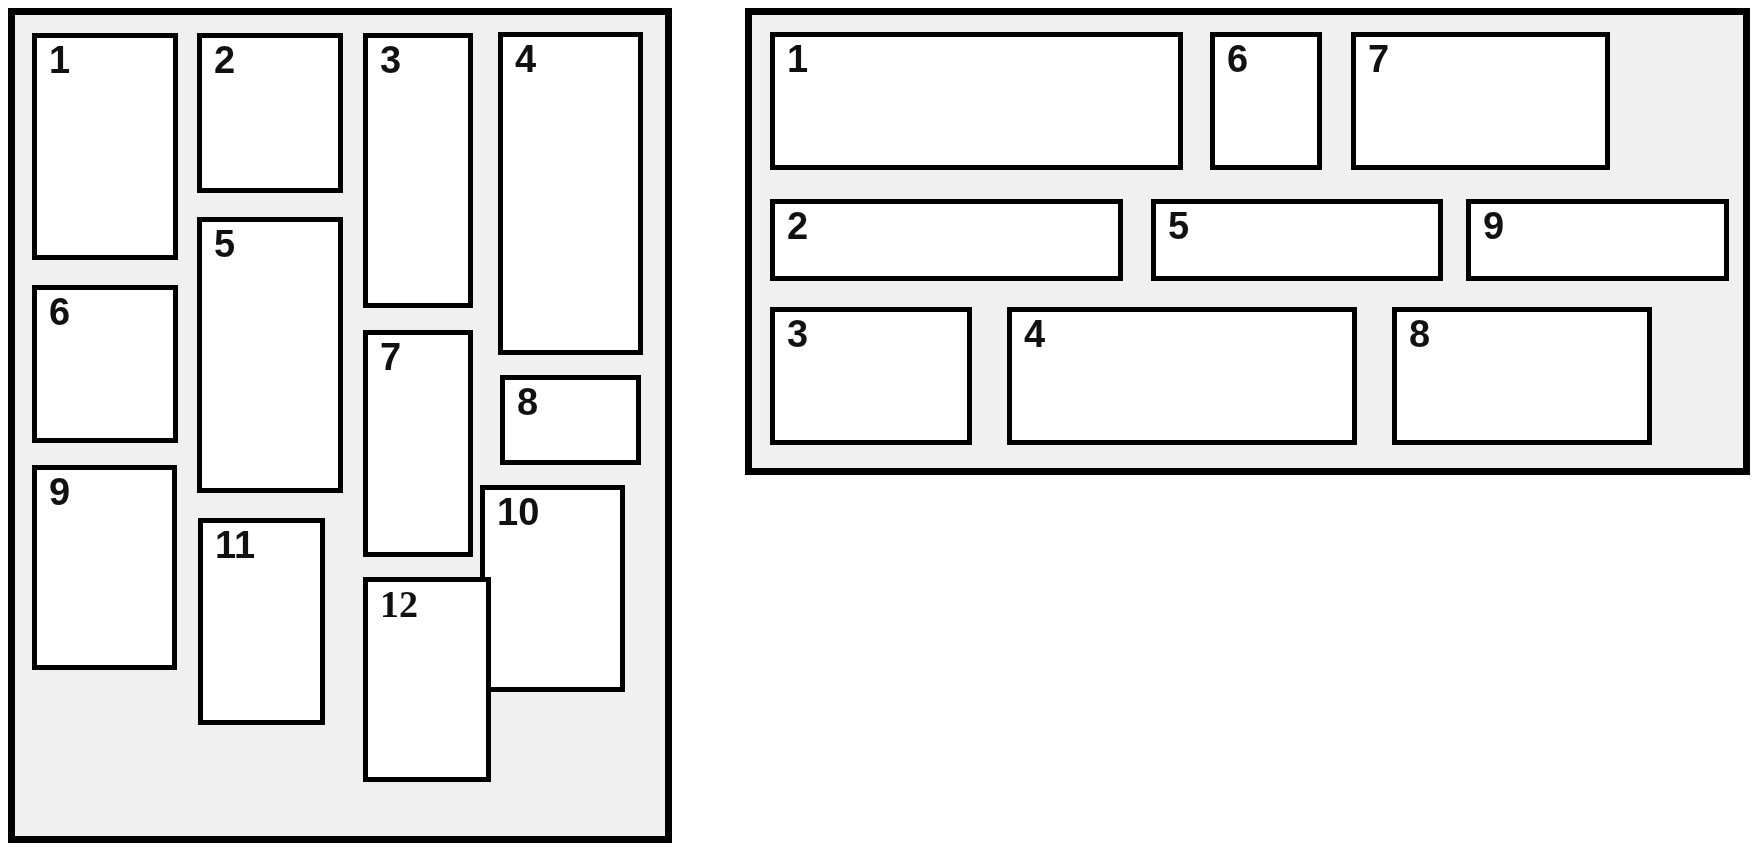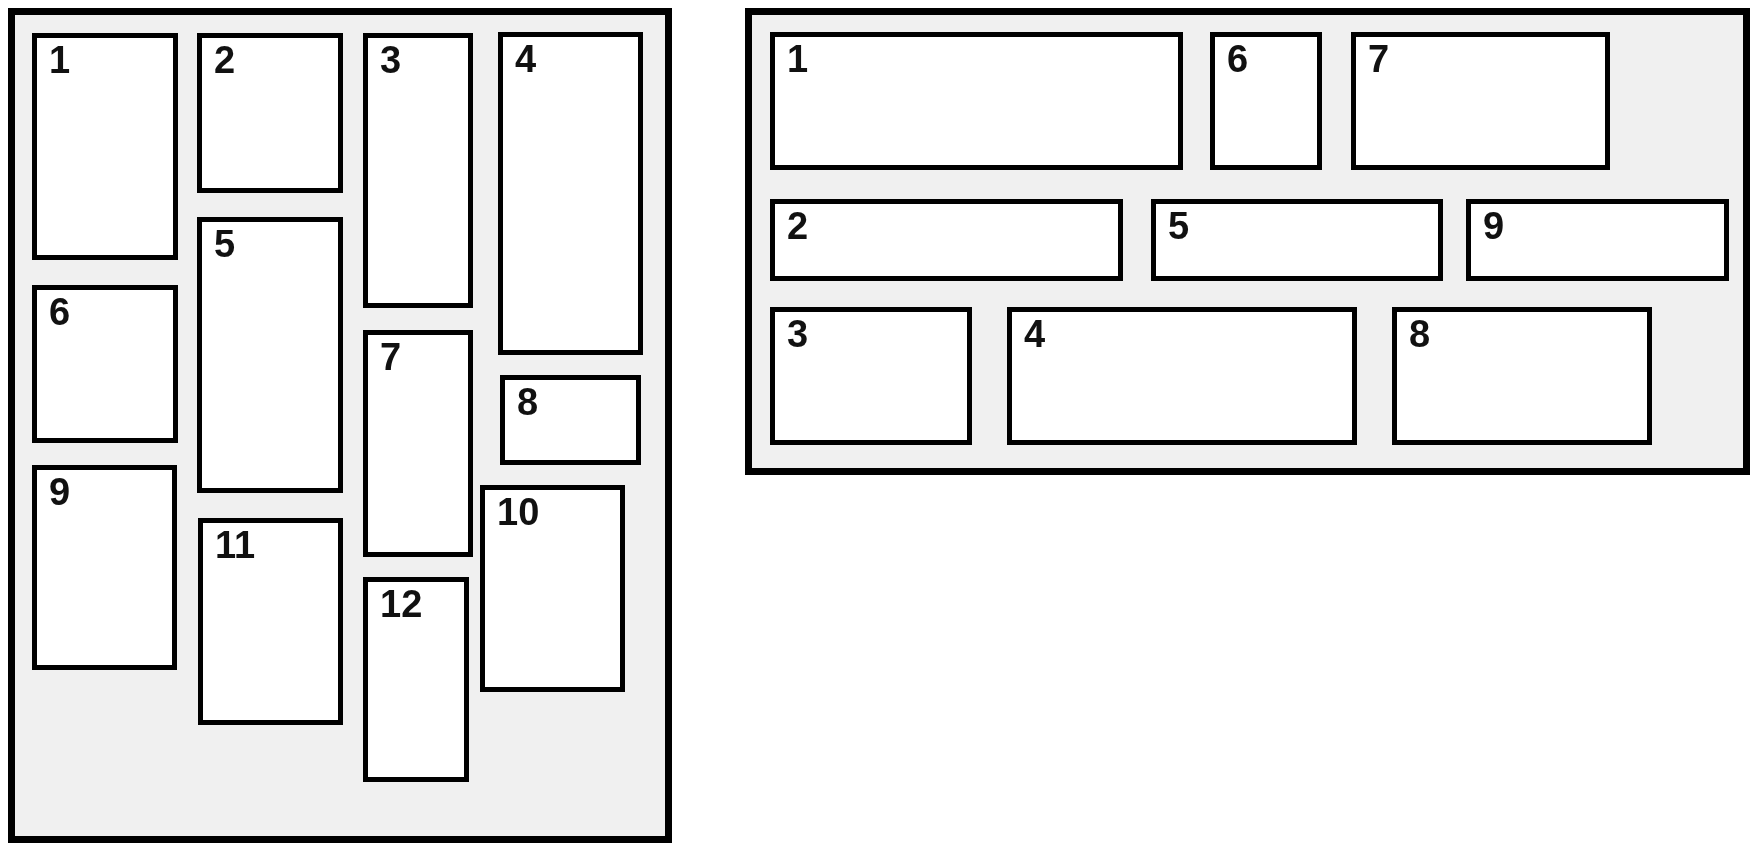--- a/index.html
+++ b/index.html
@@ -72,24 +72,24 @@
       </div>
       <div class="card" style="left: 492px; top: 367px; width: 141px; height: 90px;">
         <span class="num">8</span>
       </div>
       <div class="card" style="left: 24px; top: 457px; width: 145px; height: 205px;">
         <span class="num">9</span>
       </div>
       <div class="card" style="left: 472px; top: 477px; width: 145px; height: 207px;">
         <span class="num">10</span>
       </div>
-      <div class="card" style="left: 190px; top: 510px; width: 145px; height: 207px;">
+      <div class="card" style="left: 190px; top: 510px; width: 127px; height: 207px;">
         <span class="num">11</span>
       </div>
-      <div class="card" style="left: 355px; top: 569px; width: 106px; height: 205px;">
+      <div class="card" style="left: 355px; top: 569px; width: 128px; height: 205px; font-family: Liberation Serif, serif;">
         <span class="num">12</span>
       </div>
     </div>
   <div class="panel" style="left: 745px; top: 8px; width: 1005px; height: 467px;">
       <div class="card" style="left: 25px; top: 24px; width: 413px; height: 138px;">
         <span class="num">1</span>
       </div>
       <div class="card" style="left: 25px; top: 191px; width: 353px; height: 82px;">
         <span class="num">2</span>
       </div>

